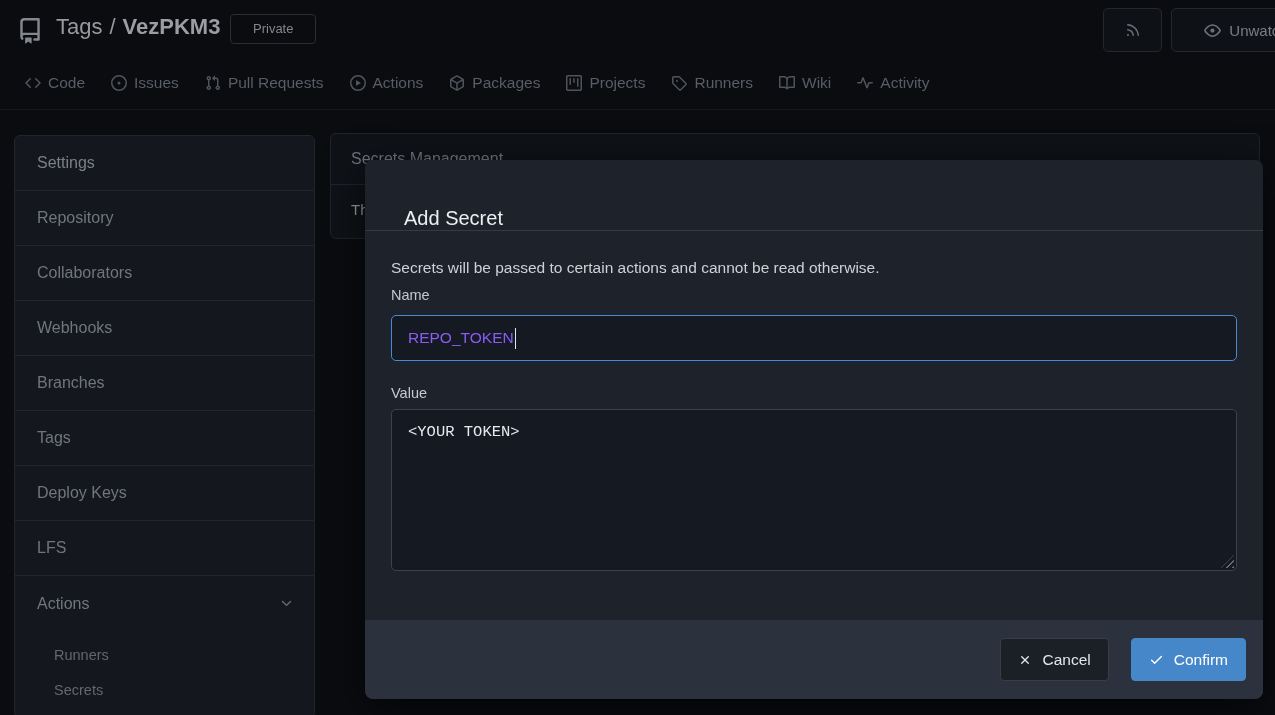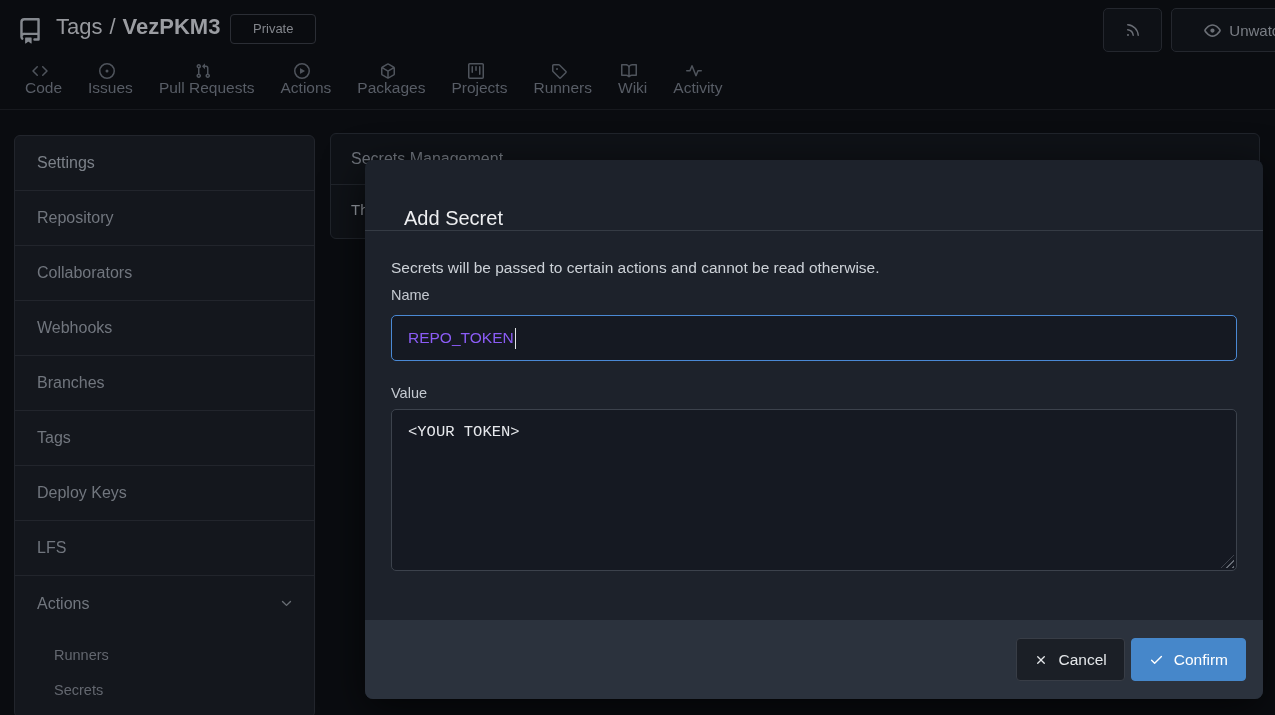--- a/index.html
+++ b/index.html
@@ -35,21 +35,21 @@
   .hdr-btn .ic { color:#6a6e75; }
 
   
   .repo-nav {
     position:absolute; left:0; top:56px; width:100%; height:54px;
     display:flex; align-items:center; padding-left:12px;
     border-bottom:1px solid #17191e;
   }
   .nav-item {
     display:flex; align-items:center; padding:0 13px; height:40px;
-    font-size:15.5px; color:#585d66; cursor:pointer; white-space:nowrap;flex-direction:column;
+    font-size:15.5px; color:#585d66; cursor:pointer; white-space:nowrap;
   }
   .nav-item .ic { margin-right:7px; color:#4f545c; }
 
   
   .sidebar {
     position:absolute; left:14px; top:135px; width:301px;
     background:#14171d; border:1px solid #22252c; border-radius:6px;
     overflow:hidden;
   }
   .side-item {
@@ -105,21 +105,21 @@
   .resize-handle {
     position:absolute; right:2px; bottom:2px; width:13px; height:13px;
     background:repeating-linear-gradient(135deg, #666c75 0 1.2px, transparent 1.2px 4.2px);
     clip-path:polygon(100% 0, 100% 100%, 0 100%);
     cursor:nwse-resize;
   }
   .modal-footer {
     position:absolute; left:0; bottom:0; width:100%; height:79px;
     background:#2b323d; border-radius:0 0 8px 8px;
     display:flex; align-items:center; justify-content:flex-end;
-    padding-right:17px; gap:6px;
+    padding-right:17px; gap:22px;
   }
   .btn {
     height:43px; border-radius:4px; display:flex; align-items:center;
     padding:0 17px; gap:10px; font-size:15.5px; cursor:pointer;
   }
   .btn-cancel { background:#1b1f26; border:1px solid #383d46; color:#e4e7ea; }
   .btn-confirm { background:#4687ca; border:1px solid #4687ca; color:#ffffff; }
   .btn .ic { color:inherit; }
 </style>
 </head>

